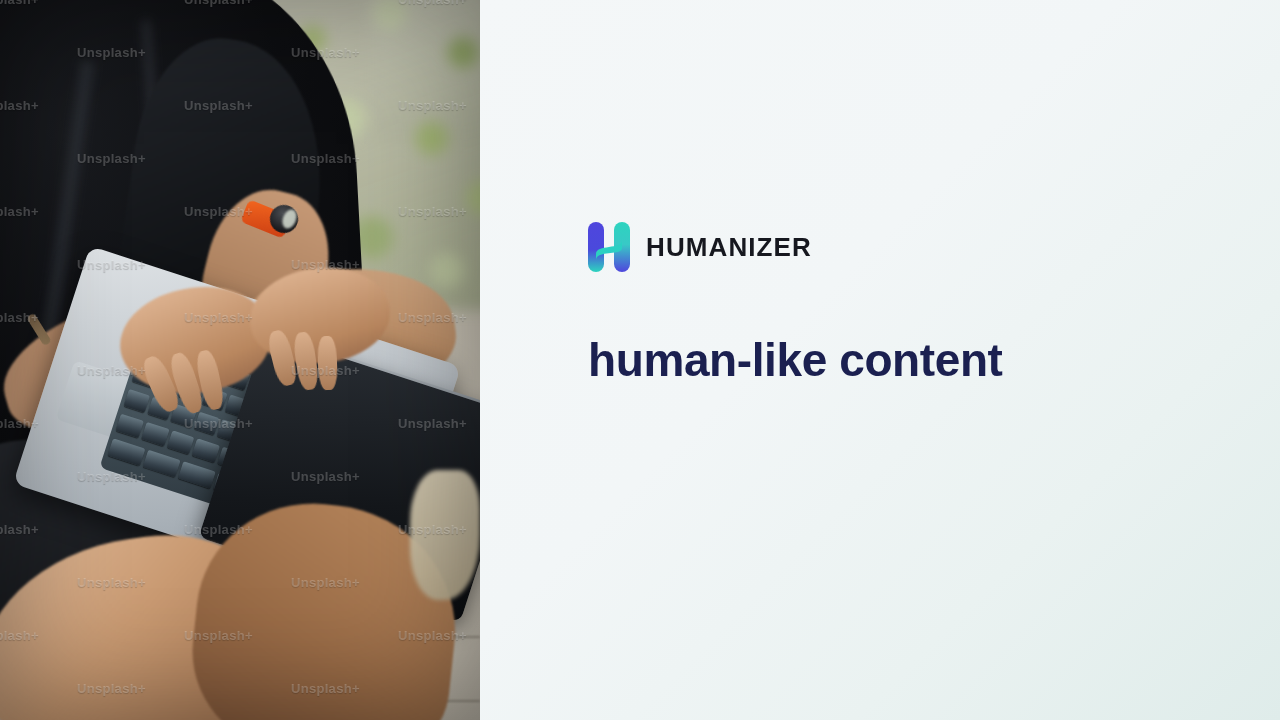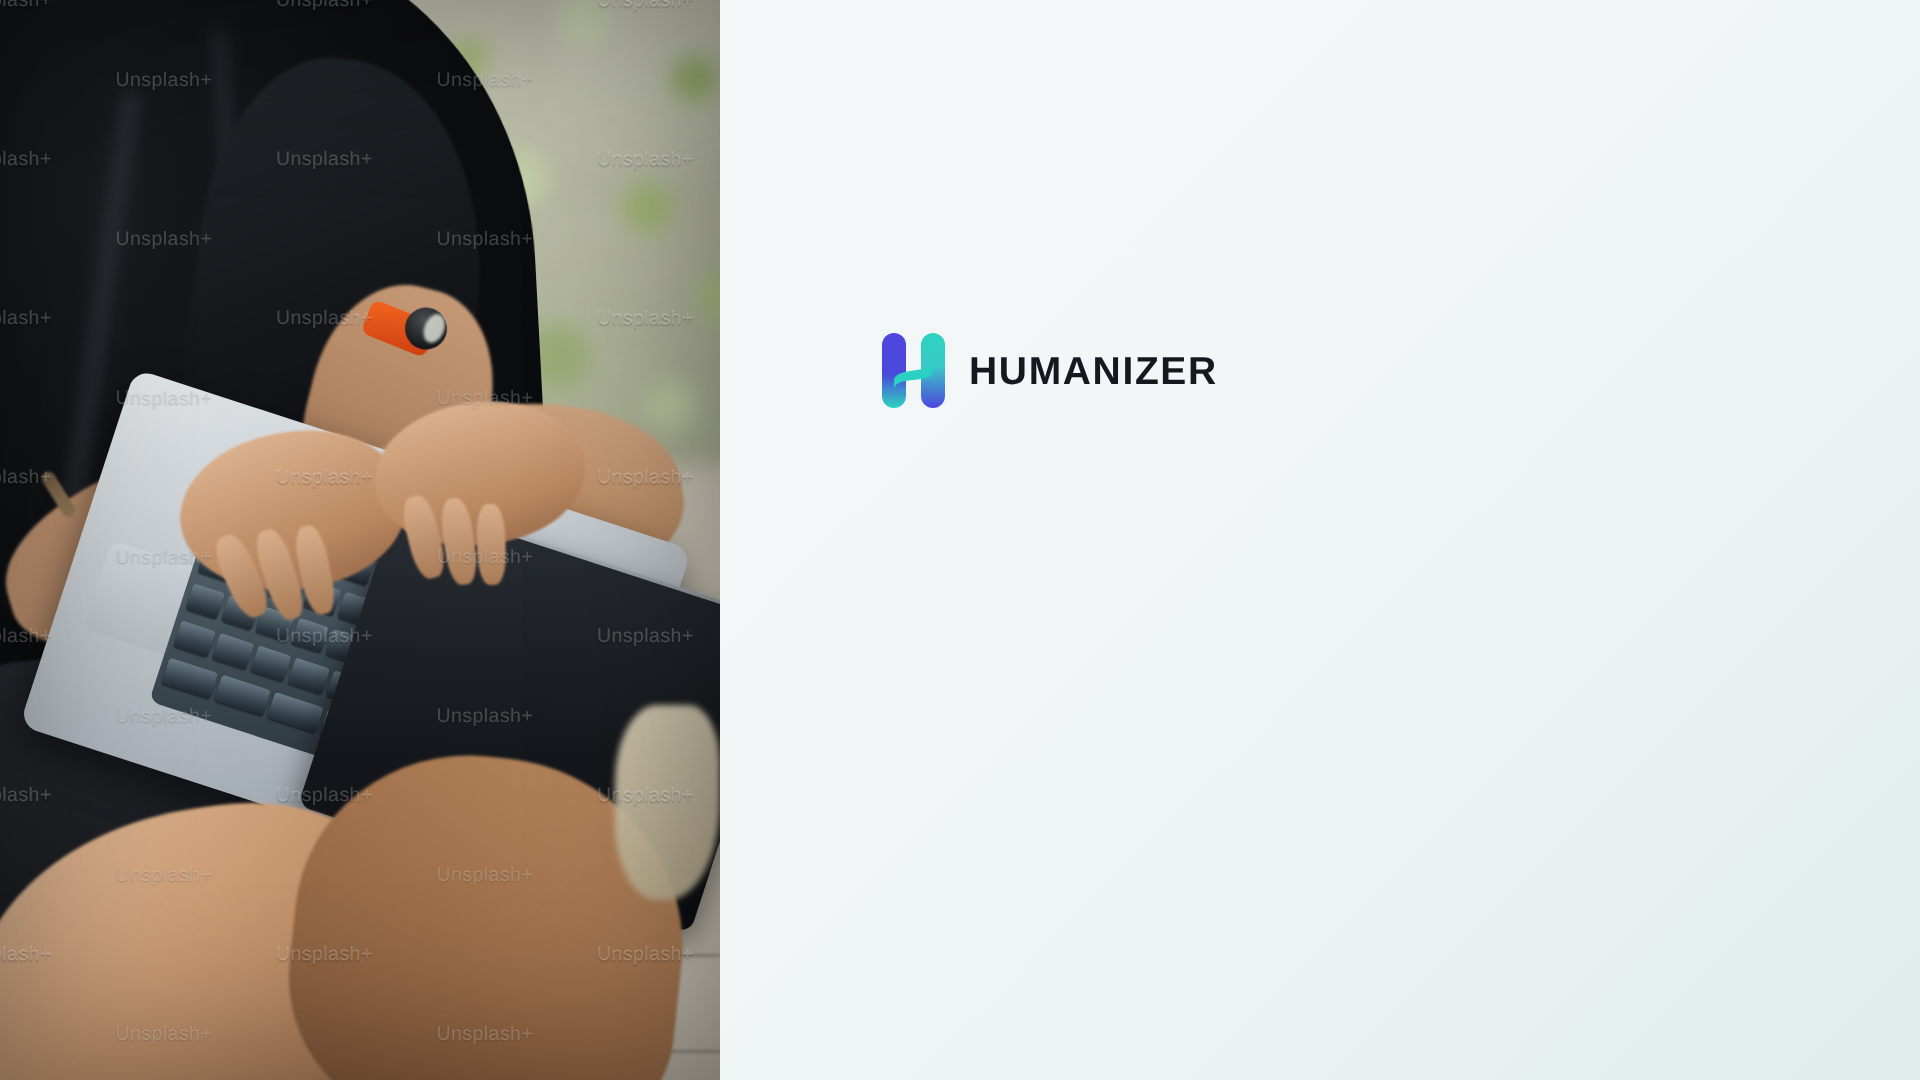--- a/index.html
+++ b/index.html
@@ -180,21 +180,21 @@
     position:absolute; left:410px; top:470px; width:70px; height:130px;
     background:linear-gradient(160deg,#d8cdb4,#b5a98c);
     border-radius:40% 30% 50% 40%; filter:blur(2px); opacity:.95;
   }
   .vig { position:absolute; inset:0; box-shadow:inset 0 0 120px rgba(0,0,0,.45); }
 
   
   .wm-grid { position:absolute; inset:0; pointer-events:none; }
   .wm {
     position:absolute; font-family:"Liberation Sans", sans-serif;
-    font-size:13px; font-weight:400; letter-spacing:.3px;
+    font-size:13px; font-weight:700; letter-spacing:.3px;
     color:rgba(255,255,255,.22);
     text-shadow:0 1px 1px rgba(0,0,0,.18);
     white-space:nowrap;
   }
 
   
   .content-pane {
     position:relative; width:800px; height:720px;
     background:
       linear-gradient(135deg, #f4f7f8 0%, #f2f6f7 42%, #eaf2f1 72%, #dfecea 100%);
@@ -416,17 +416,18 @@
             </linearGradient>
           </defs>
           <rect x="0" y="0" width="16" height="50" rx="8" fill="url(#gL)"></rect>
           <rect x="26" y="0" width="16" height="50" rx="8" fill="url(#gR)"></rect>
           <path d="M8 32 C8 22, 34 28, 34 18 L34 26 C34 34, 8 28, 8 38 Z" fill="url(#gC)"></path>
         </svg>
         <div class="brand-name">HUMANIZER</div>
       </div>
 
       <h1 class="headline">
+        <span class="ln">human-like content</span>
       </h1>
 
     </div>
   </div>
 </div>
 
 </body></html>

